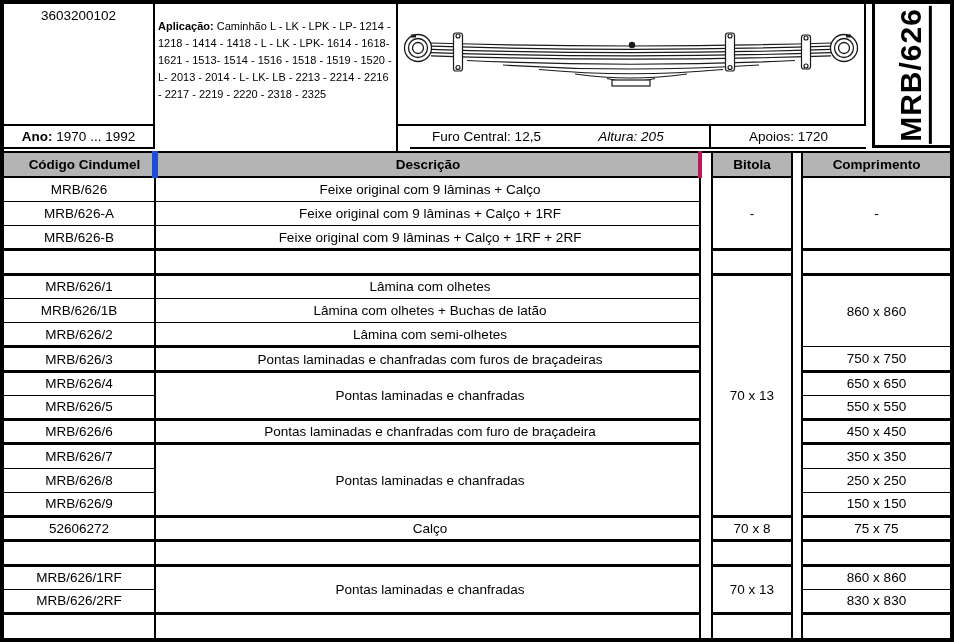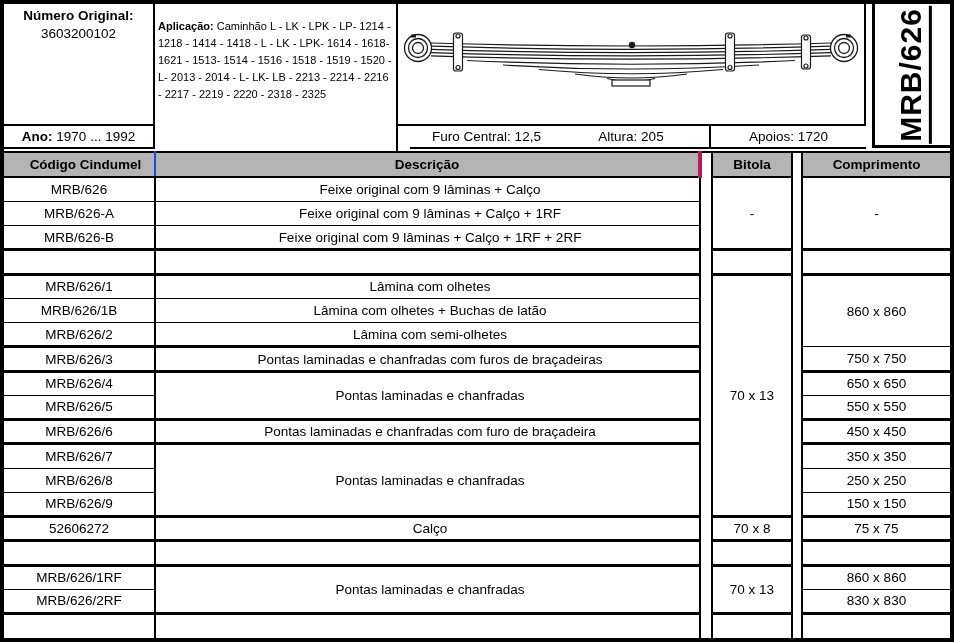--- a/index.html
+++ b/index.html
@@ -22,51 +22,50 @@
   .mrb{left:868px;top:0;width:78px;height:144px;border-left:3px solid #000;border-bottom:3px solid #000;
        display:flex;align-items:center;justify-content:center;}
   .mrbtext{transform:rotate(-90deg);white-space:nowrap;font-weight:bold;font-size:30px;
        border-bottom:3px solid #000;padding:0 2px 1px 2px;letter-spacing:1px;}
   .row2{top:122px;height:23px;border-right:2px solid #000;border-bottom:2px solid #000;
         font-size:13.5px;display:flex;align-items:center;justify-content:center;}
   .ano{left:0;width:151px;}
   .dianteiro{left:151px;width:243px;}
   .dianteiro span{font-weight:bold;text-decoration:underline;letter-spacing:.5px;}
   .furo{left:406px;width:155px;}
-  .altura{left:549px;width:158px;}
+  .altura{left:549px;width:158px;font-style:italic;}
   .apoios{left:707px;width:155px;border-right:none;}
   
   table.parts{position:absolute;left:0;top:147px;width:946px;height:487px;
     border-collapse:collapse;table-layout:fixed;font-size:13.5px;}
   table.parts{border-top:2px solid #000;}
   col.c-code{width:151px;} col.c-desc{width:545px;} col.c-sp1{width:12px;}
   col.c-bit{width:80px;} col.c-sp2{width:10px;} col.c-comp{width:148px;}
   th,td{padding:0;vertical-align:middle;background:#fff;overflow:hidden;white-space:nowrap;}
   th{background:#b4b4b4;font-weight:bold;font-size:13.5px;height:23px;
      border-bottom:2px solid #000;text-align:center;}
-  th.h-code{border-right:2px solid #1d4ed8;padding-left:13px;}
+  th.h-code{border-right:6px solid #1d4ed8;padding-left:13px;}
   th.h-desc{border-right:4px solid #be185d;}
   th.h-bit{border-right:2px solid #000;margin-left:40px;}
   td.codigo{text-align:center;border-right:2px solid #000;}
   td.desc{text-align:center;padding-left:5px;border-right:2px solid #000;}
   td.bitola{text-align:center;border-right:2px solid #000;}
   td.comp{text-align:center;}
   td.spacer{background:#fff;border-left:2px solid #000;border-right:2px solid #000;}
   tr{height:24px;}
   .bb1{border-bottom:1.5px solid #000;}
   .bb3{border-bottom:3px solid #000;}
 </style>
 </head>
 <body>
 
 <div class="page">
   <div class="inner">
 
     <div class="cell numero">
-      <div class="bold">Número Original:</div>
       <div>3603200102</div>
     </div>
 
     <div class="cell aplicacao">
       <span class="bold">Aplicação:</span>
       <span>Caminhão L - LK - LPK - LP- 1214 - 1218 - 1414 - 1418 - L - LK - LPK- 1614 - 1618- 1621 - 1513- 1514 - 1516 - 1518 - 1519 - 1520 - L- 2013 - 2014 - L- LK- LB - 2213 - 2214 - 2216 - 2217 - 2219 - 2220 - 2318 - 2325</span>
     </div>
 
     <div class="cell drawing">
       <svg viewBox="0 0 466 120" preserveAspectRatio="xMidYMid meet">

